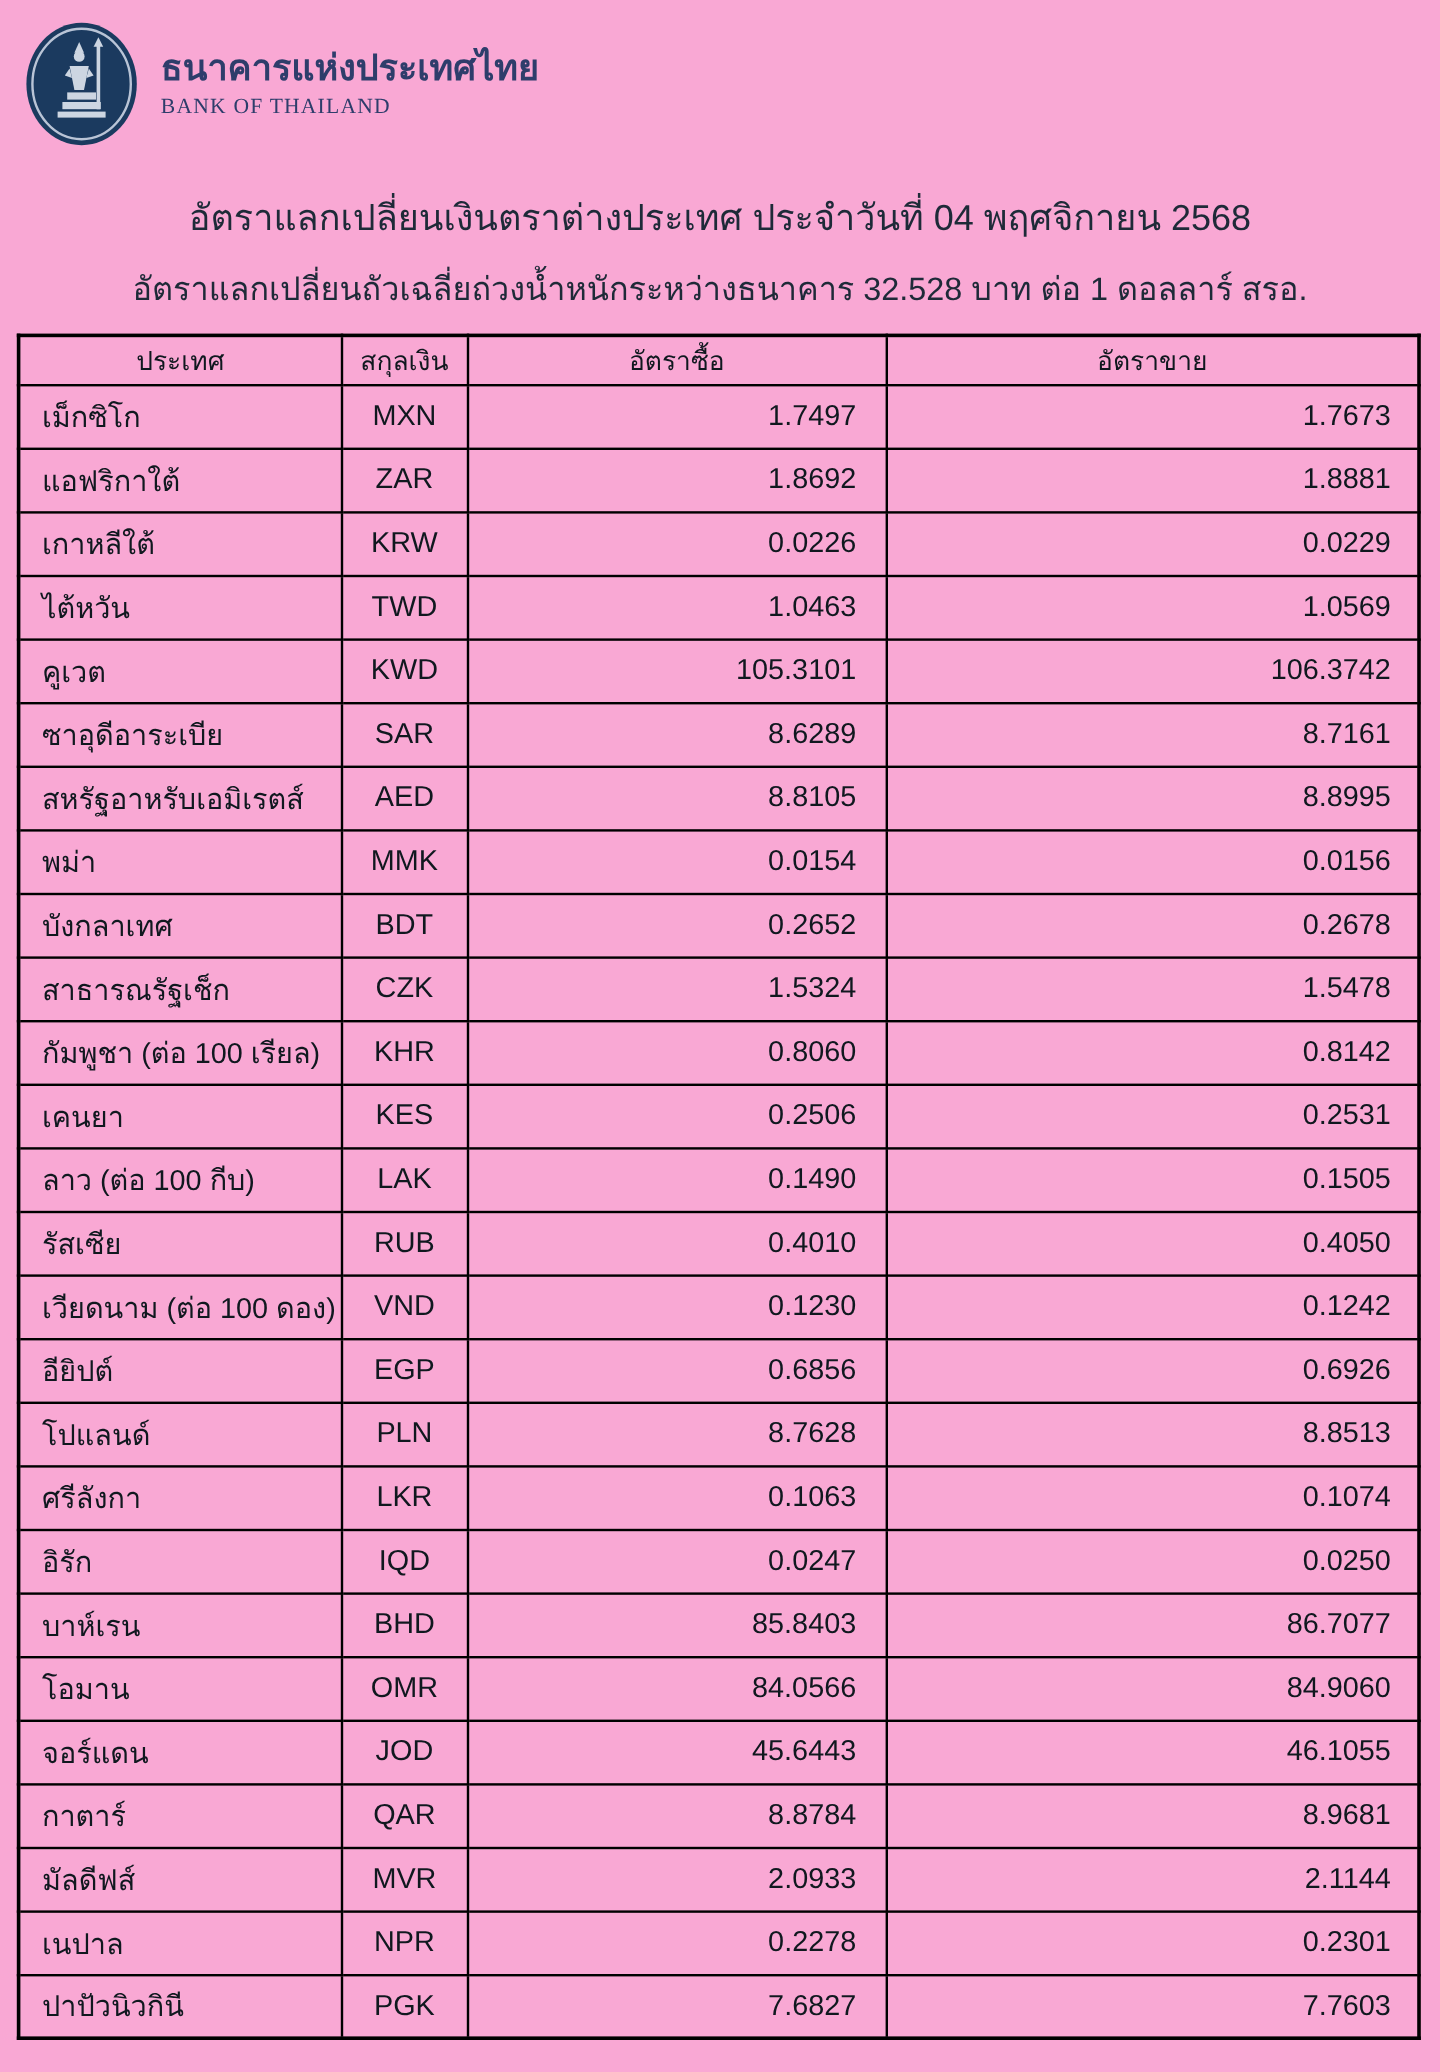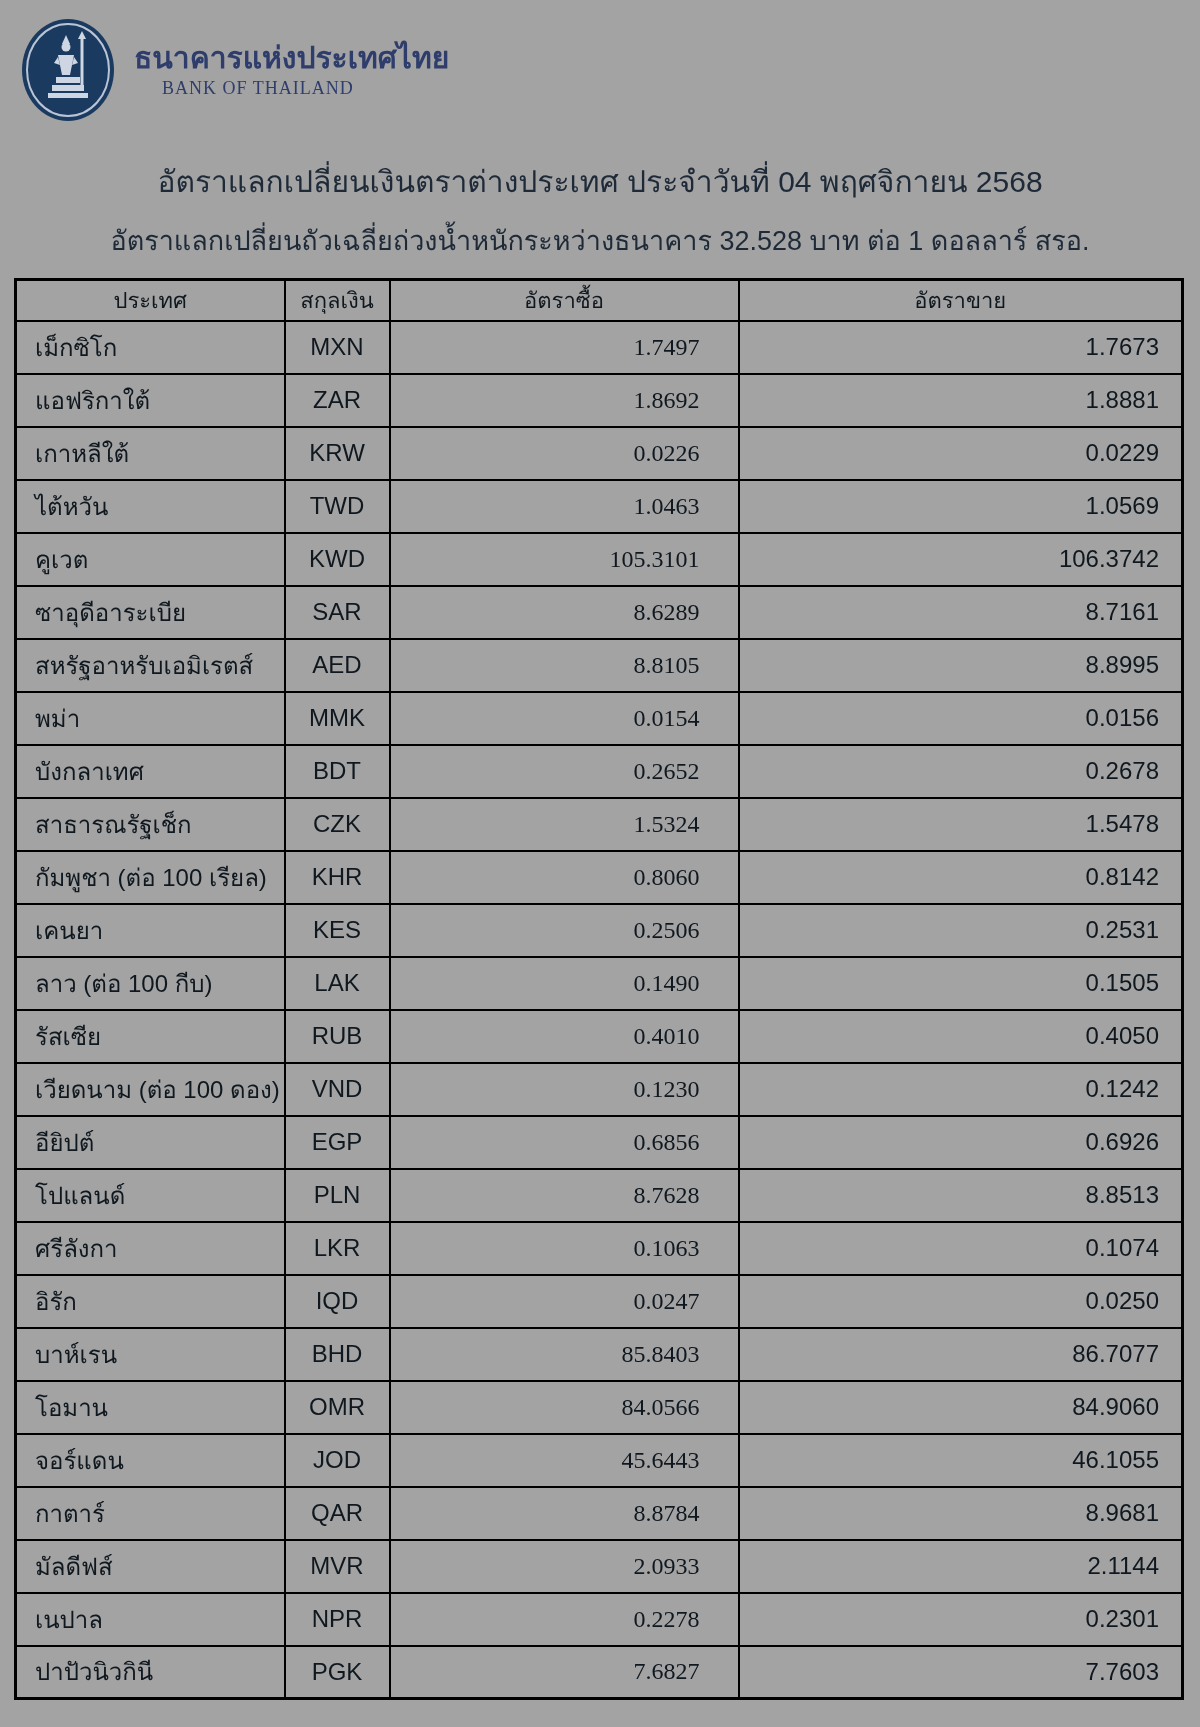--- a/index.html
+++ b/index.html
@@ -5,21 +5,21 @@
   html, body {
     margin: 0;
     padding: 0;
     background: #ffffff;
     font-family: "Liberation Sans", "DejaVu Sans", sans-serif;
     color: #15202b;
   }
   .page {
     width: 1200px;
     height: 1727px;
-    background: #a3a3a3;
+    background: #f9a8d4;
     box-sizing: border-box;
     overflow: hidden;
   }
 
   
   .bank-header {
     display: flex;
     align-items: center;
     gap: 18px;
     padding: 14px 0 0 20px;
@@ -32,21 +32,20 @@
     font-weight: 600;
     color: #2e3d6b;
     line-height: 1.15;
   }
   .bank-name-en {
     font-family: "Liberation Serif", "DejaVu Serif", serif;
     font-size: 18px;
     letter-spacing: 1px;
     color: #2e3d6b;
     margin-top: 2px;
-    margin-left: 28px;
   }
 
   
   .title-line {
     text-align: center;
     font-size: 30px;
     color: #1e2a38;
     margin-top: 32px;
     font-weight: 500;
   }
@@ -86,21 +85,21 @@
     color: #10181f;
   }
   .fx-table td {
     height: 53px;
     font-size: 24px;
     font-weight: 400;
     color: #10181f;
   }
   .fx-table td.col-country { text-align: left;  padding-left: 18px; }
   .fx-table td.col-code    { text-align: center; margin-top: 20px; }
-  .fx-table td.col-buy     { text-align: right; padding-right: 38px; font-family: Liberation Serif, serif; }
+  .fx-table td.col-buy     { text-align: right; padding-right: 24px; }
   .fx-table td.col-sell    { text-align: right; padding-right: 22px; }
 </style>
 </head>
 <body>
 
 <div class="page">
 
   <div class="bank-header">
     <svg class="logo-svg" width="96" height="106" viewBox="0 0 96 106">
       <ellipse cx="48" cy="53" rx="46" ry="51" fill="#1b3a5f"></ellipse>

